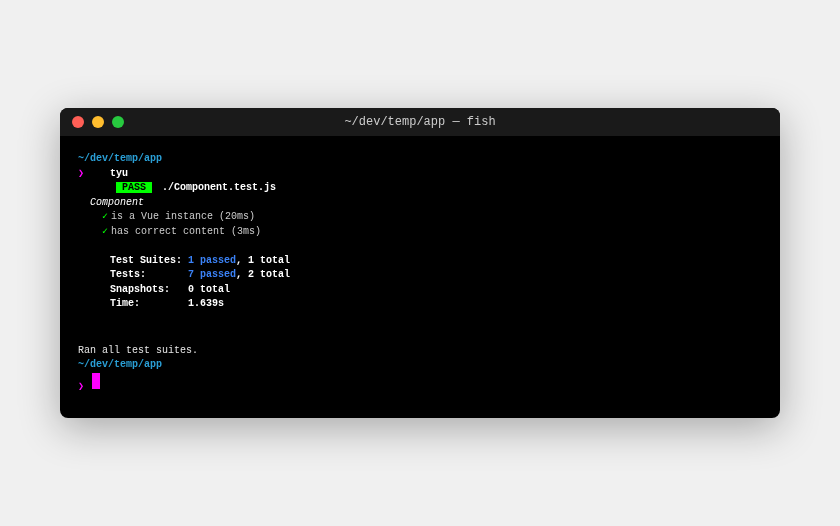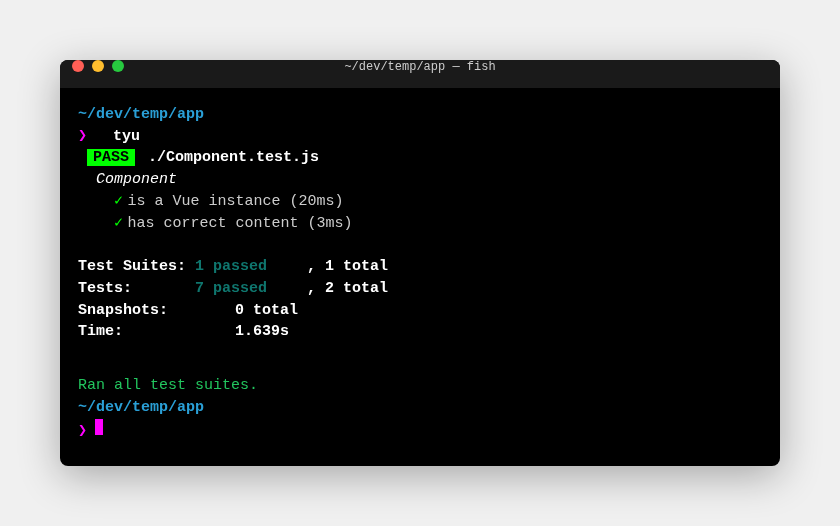--- a/index.html
+++ b/index.html
@@ -20,20 +20,21 @@
       width: 720px;
       background: #000;
       border-radius: 8px;
       box-shadow: 0 10px 40px rgba(0,0,0,0.3);
       overflow: hidden;
     }
     .titlebar {
       background: #1a1a1a;
       height: 28px;
       display: flex;
+      align-items: center;
       padding: 0 12px;
       position: relative;
     }
     .traffic-lights {
       display: flex;
       gap: 8px;
     }
     .traffic-light {
       width: 12px;
       height: 12px;
@@ -47,21 +48,21 @@
       left: 0;
       right: 0;
       text-align: center;
       color: #ccc;
       font-size: 12px;
       pointer-events: none;
     }
     .terminal-body {
       padding: 16px 18px 24px 18px;
       color: #fff;
-      font-size: 15px;
+      font-size: 10px;
       line-height: 1.45;
       font-weight: bold;
       border-radius: 16px;
     }
     .cwd {
       color: #2a9fd6;
     }
     .prompt-line {
       display: flex;
       gap: 8px;
@@ -99,38 +100,37 @@
       margin-right: 0.5ch;
     }
     .summary-line {
       color: #fff;
     }
     .summary-label {
       color: #fff;
     }
     .summary-value {
       color: #fff;
-      padding-left: 40px;
     }
     .passed {
-      color: #0f766e;
+      color: #3b82f6;
     }
     .ran-line {
-      color: #22c55e;
+      color: #e5e5e5;
       font-weight: normal;
       margin-top: 32px;
     }
     .cursor {
       display: inline-block;
       width: 8px;
       height: 16px;
       background: #ff00ff;
       vertical-align: middle;
     }
-    .row { white-space: pre; }
+    .row { white-space: pre; margin-left: 32px; }
     .spacer { height: 1.45em; }
   </style>
 </head>
 <body>
 
 <div class="terminal-window">
   <div class="titlebar">
     <div class="traffic-lights">
       <div class="traffic-light tl-close"></div>
       <div class="traffic-light tl-min"></div>

